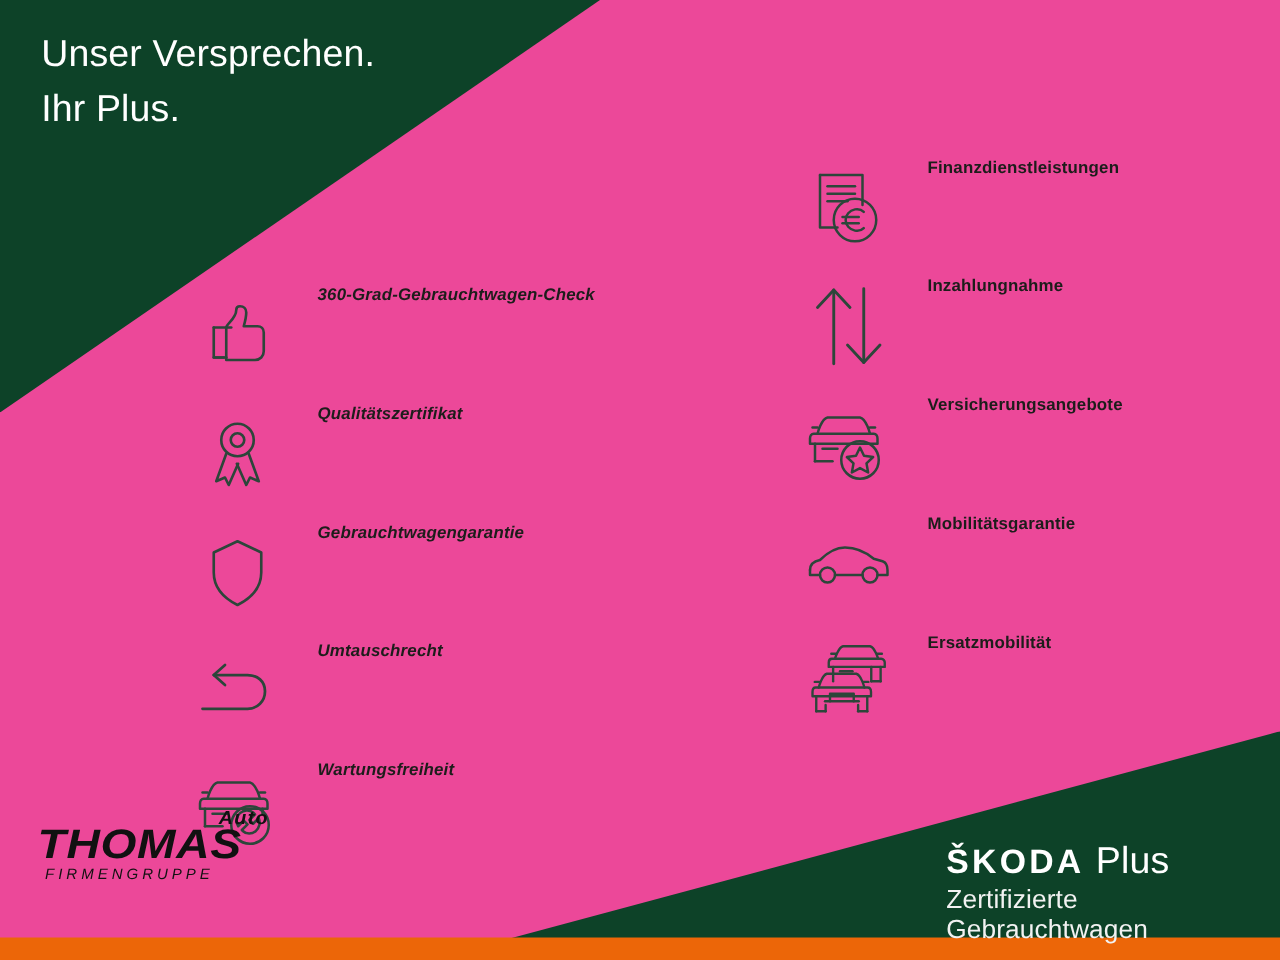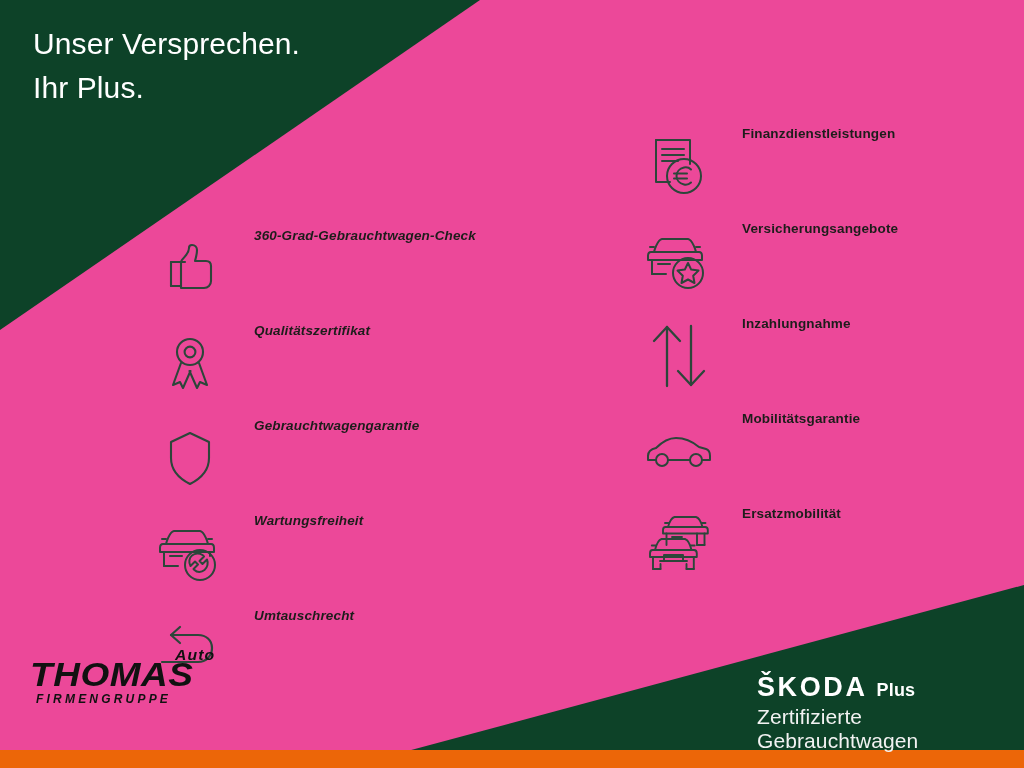--- a/index.html
+++ b/index.html
@@ -119,21 +119,21 @@
     font-style: italic;
     letter-spacing: 0.5px;
     transform: scaleX(1.12);
     transform-origin: left center;
   }
   .dealer-firmengruppe {
     position: absolute;
     left: 6px;
     top: 46px;
     font-size: 12px;
-    font-weight: bold;
+    font-weight: normal;
     font-style: italic;
     letter-spacing: 3.2px;
   }
 
   
   .brand {
     position: absolute;
     left: 757px;
     top: 672px;
     color: #ffffff;
@@ -142,22 +142,22 @@
     display: flex;
     align-items: baseline;
     gap: 9px;
   }
   .brand-skoda {
     font-size: 27px;
     font-weight: bold;
     letter-spacing: 2.6px;
   }
   .brand-plus {
-    font-size: 18px;
-    font-weight: 700;
+    font-size: 30px;
+    font-weight: 400;
     letter-spacing: 0.2px;
   }
   .brand-sub {
     margin-top: 2px;
     font-size: 21px;
     font-weight: 400;
     letter-spacing: 0.1px;
     color: #f2f2f2;
   }
 </style>
@@ -199,50 +199,50 @@
       <span class="feature-label">Qualitätszertifikat</span>
     </div>
 
     <div class="feature">
       <span class="feature-icon">
         <svg width="62" height="62" viewBox="0 0 62 62" fill="none" stroke="#2c463a" stroke-width="2.1" stroke-linejoin="round" stroke-linecap="round">
           <path d="M31 6 L50 15 V31 C50 44 41 52 31 57 C21 52 12 44 12 31 V15 Z"></path>
         </svg>
       </span>
       <span class="feature-label">Gebrauchtwagengarantie</span>
+    </div>
+
+    <div class="feature">
+      <span class="feature-icon">
+        <svg width="64" height="48" viewBox="0 0 64 48" fill="none" stroke="#2c463a" stroke-width="2.2" stroke-linejoin="round" stroke-linecap="round">
+          <path d="M4 38 H40 C48 38 54 32 54 24 C54 16 48 11 40 11 H13"></path>
+          <path d="M22 3 L13 11 L22 19"></path>
+        </svg>
+      </span>
+      <span class="feature-label">Umtauschrecht</span>
     </div>
 
     <div class="feature">
       <span class="feature-icon">
         <svg width="68" height="62" viewBox="0 0 68 62" fill="none" stroke="#2c463a" stroke-width="2" stroke-linejoin="round" stroke-linecap="round">
           <path d="M10 22 C10 22 13 10 18 9 H44 C49 10 52 22 52 22"></path>
           <path d="M7 22 H55 C57 22 58 24 58 26 V30 H4 V26 C4 24 5 22 7 22 Z"></path>
           <path d="M6 17 H10"></path>
           <path d="M52 17 H56"></path>
           <path d="M8 30 V44"></path>
           <path d="M8 44 H22"></path>
           <path d="M14 34 H26"></path>
           <path d="M54 30 V34"></path>
           <circle cx="44" cy="43" r="15"></circle>
           <path d="M48 34.5 L43.5 39 L46.5 42 L51 37.5 C52.5 41 51.5 45.5 48.5 48 C45.5 50.5 41 50.5 38.5 48 L37.5 47 L42 42.5 L39 39.5 L34.5 44 C32.5 40.5 33 36 36 33.5 C39 31 43.5 30.8 46.5 33 Z"></path>
         </svg>
       </span>
       <span class="feature-label">Wartungsfreiheit</span>
     </div>
 
-    <div class="feature">
-      <span class="feature-icon">
-        <svg width="64" height="48" viewBox="0 0 64 48" fill="none" stroke="#2c463a" stroke-width="2.2" stroke-linejoin="round" stroke-linecap="round">
-          <path d="M4 38 H40 C48 38 54 32 54 24 C54 16 48 11 40 11 H13"></path>
-          <path d="M22 3 L13 11 L22 19"></path>
-        </svg>
-      </span>
-      <span class="feature-label">Umtauschrecht</span>
-    </div>
-
   </div>
 
   <div class="col col-right">
 
     <div class="feature">
       <span class="feature-icon">
         <svg width="64" height="64" viewBox="0 0 64 64" fill="none" stroke="#2c463a" stroke-width="2" stroke-linejoin="round" stroke-linecap="round">
           <path d="M10 6 H44 V30"></path>
           <path d="M10 6 V48 H24"></path>
           <path d="M16 15 H38"></path>
@@ -252,45 +252,45 @@
           <path d="M45 35.5 C43 33.5 40.5 33 38 33.5 C33.5 34.5 30.5 38 30.5 42 C30.5 46 33.5 49.5 38 50.5 C40.5 51 43 50.5 45 48.5"></path>
           <path d="M28 39.5 H41"></path>
           <path d="M28 44.5 H41"></path>
         </svg>
       </span>
       <span class="feature-label">Finanzdienstleistungen</span>
     </div>
 
     <div class="feature">
       <span class="feature-icon">
+        <svg width="62" height="68" viewBox="0 0 62 68" fill="none" stroke="#2c463a" stroke-width="2.3" stroke-linejoin="round" stroke-linecap="round">
+          <path d="M20 64 V5"></path>
+          <path d="M7 19 L20 5 L33 19"></path>
+          <path d="M44 4 V63"></path>
+          <path d="M31 49 L44 63 L57 49"></path>
+        </svg>
+      </span>
+      <span class="feature-label">Inzahlungnahme</span>
+    </div>
+
+    <div class="feature">
+      <span class="feature-icon">
         <svg width="68" height="62" viewBox="0 0 68 62" fill="none" stroke="#2c463a" stroke-width="2" stroke-linejoin="round" stroke-linecap="round">
           <path d="M10 22 C10 22 13 10 18 9 H44 C49 10 52 22 52 22"></path>
           <path d="M7 22 H55 C57 22 58 24 58 26 V30 H4 V26 C4 24 5 22 7 22 Z"></path>
           <path d="M6 17 H10"></path>
           <path d="M52 17 H56"></path>
           <path d="M8 30 V44"></path>
           <path d="M8 44 H22"></path>
           <path d="M14 34 H26"></path>
           <circle cx="44" cy="43" r="15"></circle>
           <path d="M44 33 L47.2 39.6 L54.5 40.6 L49.2 45.7 L50.5 53 L44 49.5 L37.5 53 L38.8 45.7 L33.5 40.6 L40.8 39.6 Z"></path>
         </svg>
       </span>
       <span class="feature-label">Versicherungsangebote</span>
-    </div>
-
-    <div class="feature">
-      <span class="feature-icon">
-        <svg width="62" height="68" viewBox="0 0 62 68" fill="none" stroke="#2c463a" stroke-width="2.3" stroke-linejoin="round" stroke-linecap="round">
-          <path d="M20 64 V5"></path>
-          <path d="M7 19 L20 5 L33 19"></path>
-          <path d="M44 4 V63"></path>
-          <path d="M31 49 L44 63 L57 49"></path>
-        </svg>
-      </span>
-      <span class="feature-label">Inzahlungnahme</span>
     </div>
 
     <div class="feature">
       <span class="feature-icon">
         <svg width="70" height="40" viewBox="0 0 70 40" fill="none" stroke="#2c463a" stroke-width="2" stroke-linejoin="round" stroke-linecap="round">
           <path d="M5 25 C5 20 8 18 13 17 C18 12 24 7 33 7 C42 7 50 11 56 16 L63 18 C66 19 67 21 67 25 V29 H59"></path>
           <path d="M5 25 V29 H13"></path>
           <path d="M25 29 H47"></path>
           <circle cx="19" cy="29" r="6"></circle>
           <circle cx="53" cy="29" r="6"></circle>

